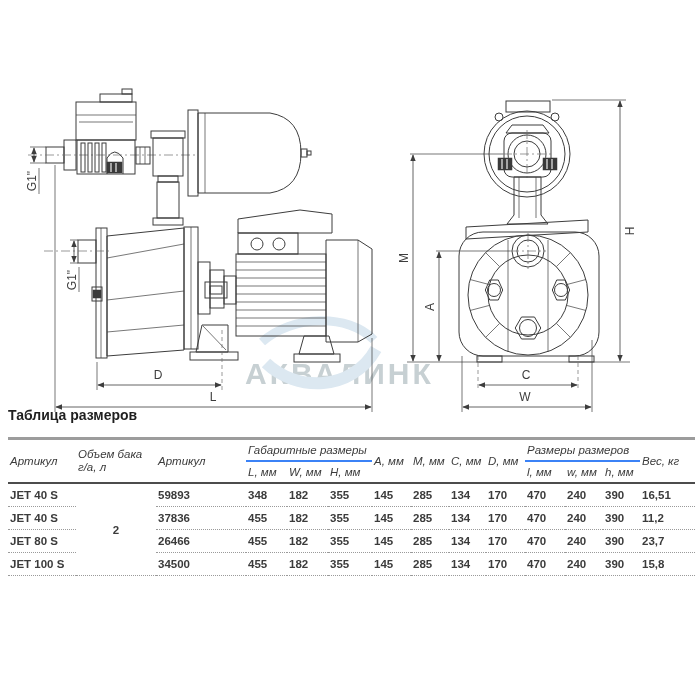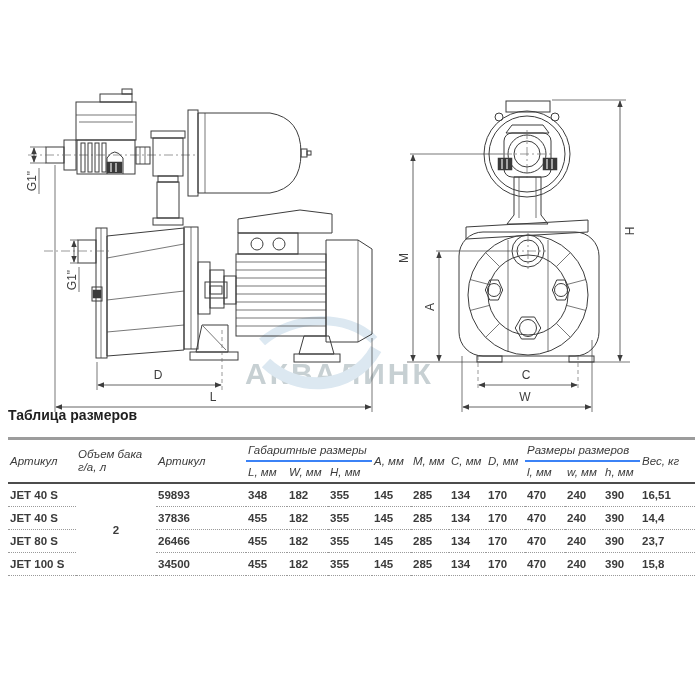--- a/index.html
+++ b/index.html
@@ -336,21 +336,21 @@
       <td>455</td>
       <td>182</td>
       <td>355</td>
       <td>145</td>
       <td>285</td>
       <td>134</td>
       <td>170</td>
       <td>470</td>
       <td>240</td>
       <td>390</td>
-      <td>14,4</td>
+      <td>11,2</td>
     </tr>
     <tr>
       <td>JET 80 S</td>
       <td>26466</td>
       <td>455</td>
       <td>182</td>
       <td>355</td>
       <td>145</td>
       <td>285</td>
       <td>134</td>

